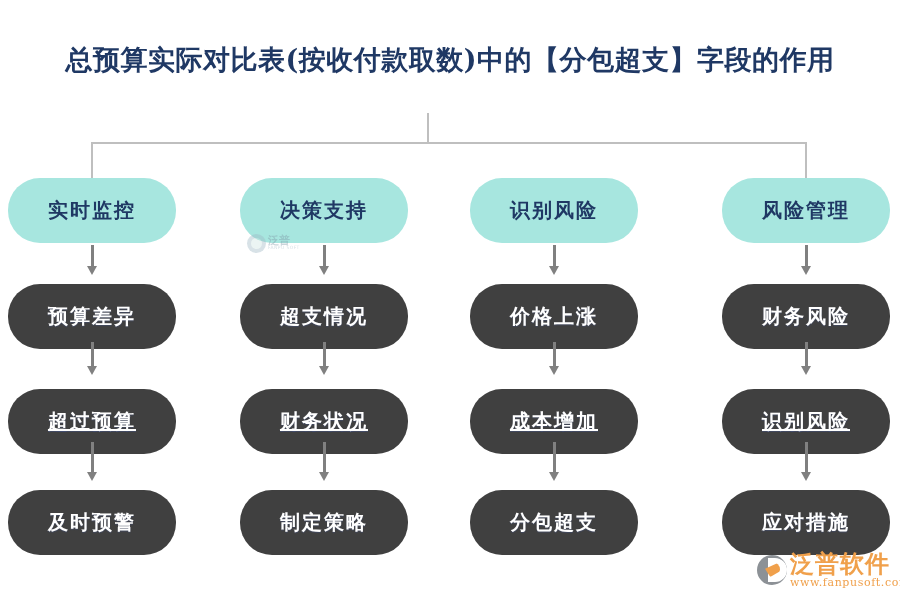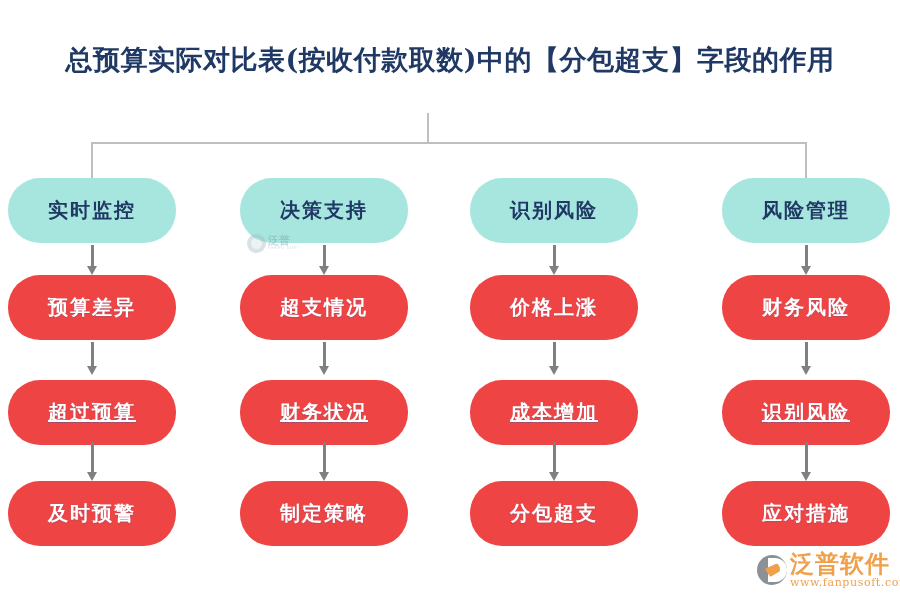--- a/index.html
+++ b/index.html
@@ -48,23 +48,24 @@
     white-space:nowrap;
     font-family:"DejaVu Serif","Liberation Serif",serif;
     border-radius:32px;
   }
   .box.head{
     background:#a7e6df;
     color:#1f3864;
     top:178px;
   }
   .box.node{
-    background:#ef4444;
+    background:#404040;
     color:#ffffff;
     text-shadow:0 1px 1px rgba(70,90,150,.35);
+    margin-top:9px;
   }
   .box.r1{top:275px;}
   .box.r2{top:380px;text-decoration:underline;}
   .box.r3{top:481px;}
 
   
   .arrow{position:absolute;left:79px;width:10px;}
   .arrow .shaft{
     position:absolute;left:4px;top:0;width:3px;background:#808080;
   }

